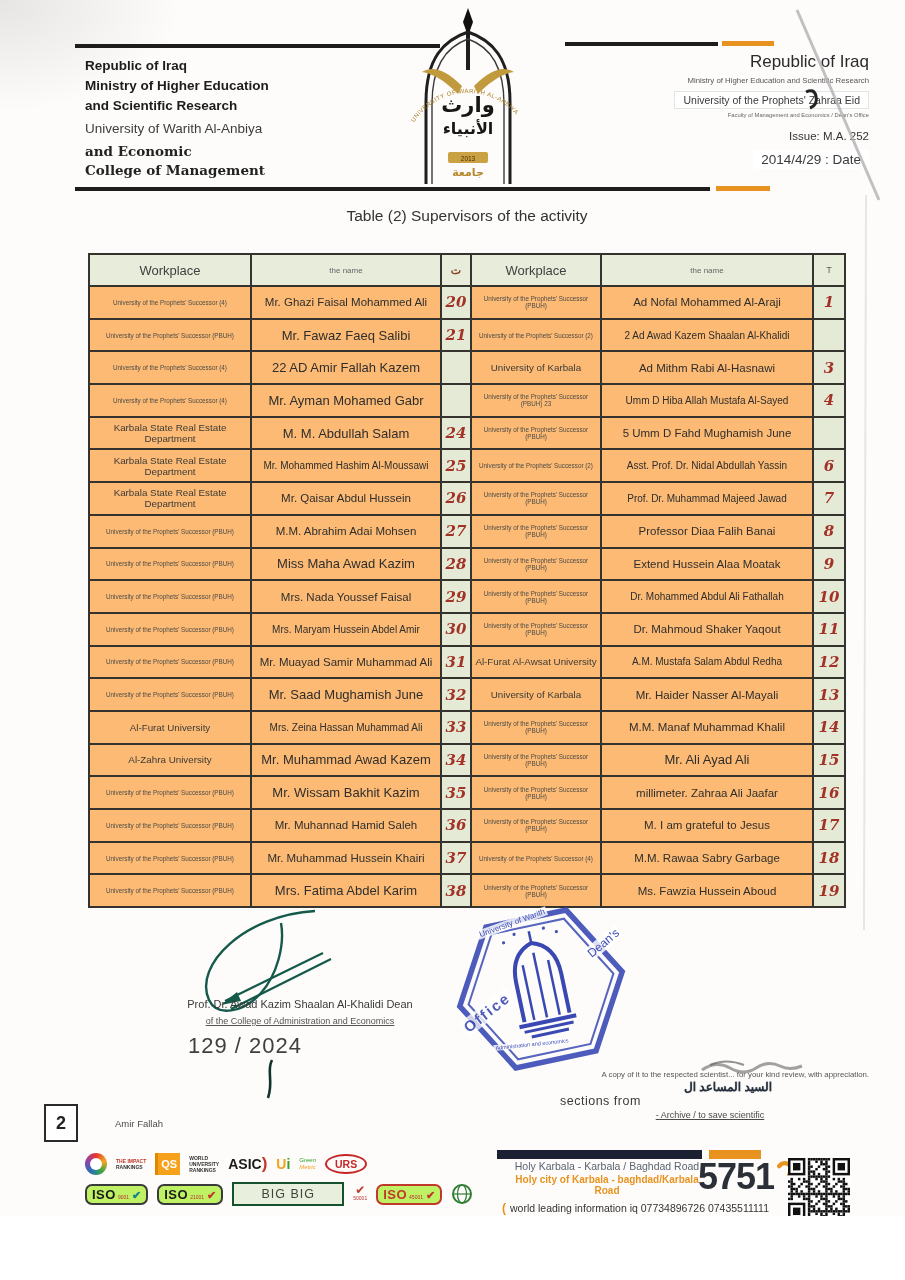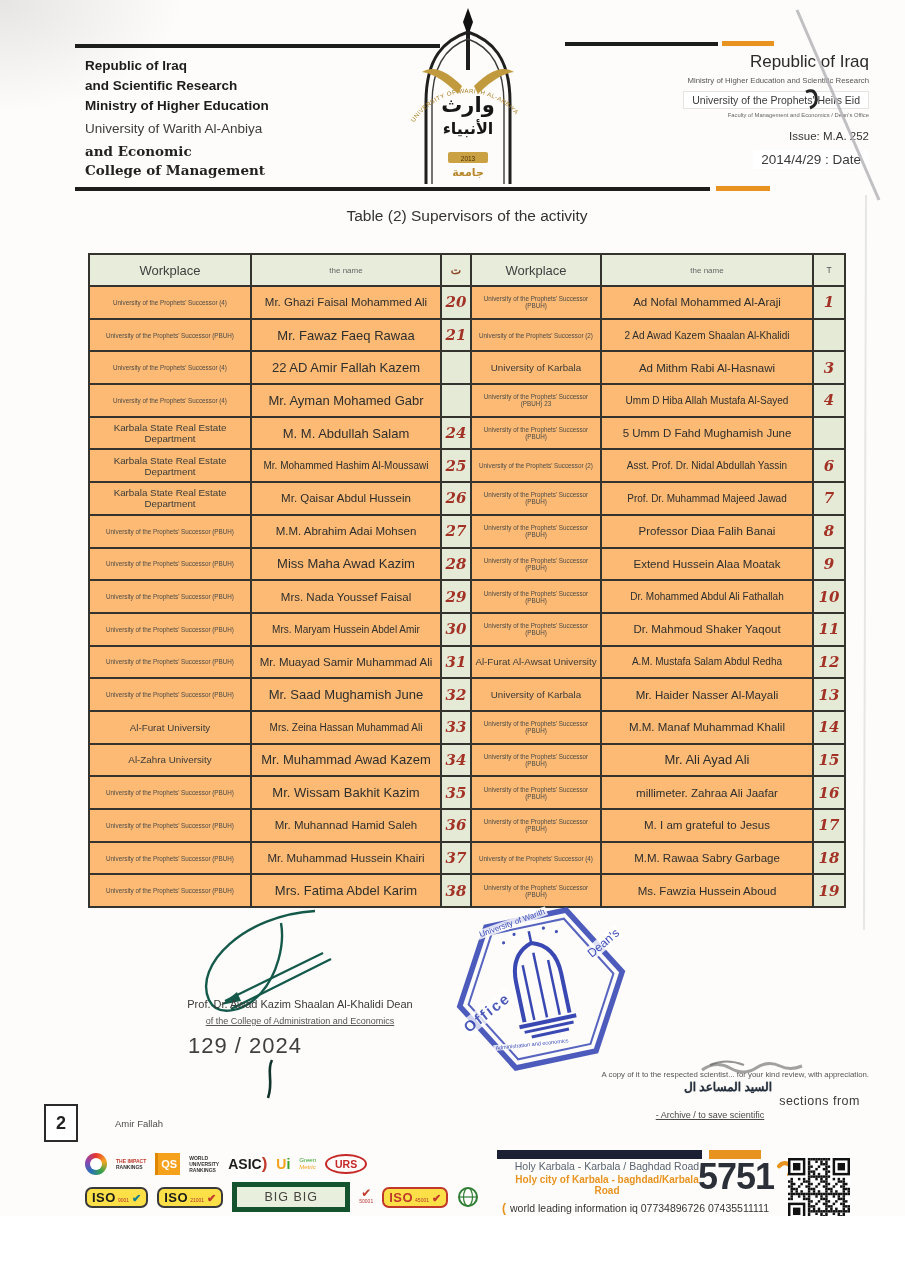--- a/index.html
+++ b/index.html
@@ -67,21 +67,21 @@
   .stamp-word{position:absolute;color:#3a4ab5;background:rgba(255,255,255,.82);padding:0 2px;white-space:nowrap;}
   .st-top{left:38px;top:14px;font-size:8px;transform:rotate(-8deg);}
   .st-office{left:2px;top:92px;font-size:15px;letter-spacing:2px;transform:rotate(-26deg);font-weight:bold;opacity:.9;}
   .st-deans{right:-2px;top:50px;font-size:12px;transform:rotate(-28deg);}
   .st-bottom{left:30px;top:138px;font-size:5.5px;transform:rotate(6deg);}
 
   
   .copy-line{right:80px;top:1070px;font-size:7.8px;color:#555;}
   .arabic-line{left:628px;top:1080px;width:200px;text-align:center;direction:rtl;
                font-weight:bold;font-size:12px;color:#25303f;text-shadow:0 0 1px #7a7a7a;}
-  .sections-line{left:560px;top:1094px;width:300px;text-align:right;font-size:12.5px;color:#3a3a3a;letter-spacing:.5px;}
+  .sections-line{left:560px;top:1094px;width:300px;text-align:left;font-size:12.5px;color:#3a3a3a;letter-spacing:.5px;}
   .archive-line{left:560px;top:1110px;width:300px;text-align:center;font-size:9px;color:#4a4a4a;text-decoration:underline;}
 
   
   .pagenum-box{left:44px;top:1104px;width:30px;height:34px;border:2.5px solid #2a2a2a;
                display:flex;align-items:center;justify-content:center;font-size:18px;font-weight:bold;color:#222;background:#fff;}
   .annot{left:115px;top:1118px;font-size:9.5px;color:#4d4d4d;}
 
   
   .f-bar{background:#1b2132;height:9px;}
   .f-bar-o{background:#e8931f;height:9px;}
@@ -94,27 +94,27 @@
   .tiny-stack .red{color:#c0392b;}
   .qs-sq{width:22px;height:22px;background:#f5a11c;color:#fff;font-weight:bold;font-size:11px;
          display:flex;align-items:center;justify-content:center;border-left:3px solid #e08700;}
   .asic{font-size:14px;font-weight:bold;color:#1b1b1b;}
   .asic .swoosh{color:#c0392b;font-size:17px;font-weight:bold;}
   .ui{font-size:14px;font-weight:bold;}
   .ui .u{color:#f5a11c;} .ui .i{color:#3aa02c;}
   .ui-stack{font-size:6px;line-height:7px;font-style:italic;}
   .ui-stack .g{color:#3aa02c;} .ui-stack .m{color:#f5a11c;}
   .urs{border:2.5px solid #c62828;border-radius:50%;padding:2px 8px;color:#c62828;font-weight:bold;font-size:10.5px;}
-  .iso-badge{border:2px solid #3a3a3a;border-radius:7px;padding:1px 5px;display:flex;align-items:baseline;gap:2px;background:#fde047;}
+  .iso-badge{border:2px solid #3a3a3a;border-radius:7px;padding:1px 5px;display:flex;align-items:baseline;gap:2px;background:#bef264;}
   .iso-badge .iso{font-weight:bold;font-size:13px;color:#1a1a1a;letter-spacing:.5px;}
   .iso-badge .num{font-size:5px;color:#b33;}
   .iso-badge .chk{font-size:11px;font-weight:bold;margin-left:1px;}
   .chk-teal{color:#16808c;} .chk-red{color:#c0392b;}
   .iso-red{border-color:#c0392b;} .iso-red .iso{color:#c0392b;}
-  .big-box{background:#e8efdc;border:5px solid #14532d;width:108px;height:20px;display:flex;
+  .big-box{background:#e8efdc;border:2px solid #14532d;width:108px;height:20px;display:flex;
            align-items:center;justify-content:center;font-size:12.5px;color:#44443f;letter-spacing:1px;}
   .lone-chk{display:flex;flex-direction:column;align-items:center;line-height:8px;}
   .lone-chk .chk{font-size:12px;} .lone-chk .num{font-size:5px;color:#b33;}
 
   .f-right{left:502px;top:1160px;width:210px;text-align:center;}
   .f-addr1{font-size:10.5px;color:#5a6470;margin-bottom:2px;}
   .f-addr2{font-size:10px;font-weight:bold;color:#e8931f;margin-bottom:5px;}
   .f-info{font-size:10.5px;color:#333;width:360px;display:flex;align-items:center;gap:4px;}
   .phone-dot{color:#e8931f;font-weight:bold;font-size:12px;}
   .big-num{left:698px;top:1156px;font-size:36px;font-weight:600;color:#2b3038;letter-spacing:-1px;display:flex;align-items:flex-start;}
@@ -129,22 +129,22 @@
   <div class="abs corner-shade"></div>
 
   <div class="abs rule" style="left:75px;top:44px;width:365px;"></div>
   <div class="abs rule" style="left:565px;top:42px;width:153px;"></div>
   <div class="abs rule-orange" style="left:722px;top:41px;width:52px;"></div>
   <div class="abs rule" style="left:75px;top:187px;width:635px;"></div>
   <div class="abs rule-orange" style="left:716px;top:186px;width:54px;"></div>
 
   <div class="abs hdr-left">
     <div class="b">Republic of Iraq</div>
+    <div class="b">Ministry of Higher Education</div>
     <div class="b">and Scientific Research</div>
-    <div class="b">Ministry of Higher Education</div>
     <div class="r">University of Warith Al-Anbiya</div>
     <div class="serif">and Economic</div>
     <div class="serif">College of Management</div>
   </div>
 
   <div class="abs" style="left:392px;top:6px;width:152px;height:180px;">
     <svg width="152" height="180" viewBox="0 0 152 180">
       <defs>
           <path id="embArc" d="M20 120 A64 64 0 0 1 132 120"></path>
         </defs>
@@ -161,21 +161,21 @@
       <text x="76" y="128" text-anchor="middle" font-family="DejaVu Sans" font-size="16" font-weight="bold" fill="#161616">الأنبياء</text>
       <rect x="56" y="146" width="40" height="11" rx="2" fill="#caa243"></rect>
       <text x="76" y="154.5" text-anchor="middle" font-size="6.5" fill="#4a3008">2013</text>
       <text x="76" y="170" text-anchor="middle" font-family="DejaVu Sans" font-size="11" font-weight="bold" fill="#b8892f">جامعة</text>
     </svg>
   </div>
 
   <div class="abs hdr-right">
     <div class="country">Republic of Iraq</div>
     <div class="ministry">Ministry of Higher Education and Scientific Research</div>
-    <div><span class="uni">University of the Prophets' Heirs Eid</span></div>
+    <div><span class="uni">University of the Prophets' Zahraa Eid</span></div>
     <div class="fac">Faculty of Management and Economics / Dean's Office</div>
     <div class="issue">Issue: M.A. 252</div>
     <div><span class="date">2014/4/29 : Date</span></div>
   </div>
 
   <svg class="abs fold-line">
     <line x1="797" y1="10" x2="879" y2="200" stroke="#b6b6ba" stroke-width="3" opacity="0.85"></line>
     <line x1="866" y1="195" x2="864" y2="930" stroke="#dddddb" stroke-width="2" opacity="0.7"></line>
     <path d="M806 92 q8 -4 10 4 q2 9 -6 12" stroke="#222" stroke-width="3" fill="none"></path>
   </svg>
@@ -195,21 +195,21 @@
         <div class="trow">
           <div class="cell c-wl wp-tiny">University of the Prophets' Successor (4)</div>
           <div class="cell c-nl nm-md">Mr. Ghazi Faisal Mohammed Ali</div>
           <div class="cell c-num">20</div>
           <div class="cell c-wr wp-tiny">University of the Prophets' Successor (PBUH)</div>
           <div class="cell c-nr nm-md">Ad Nofal Mohammed Al-Araji</div>
           <div class="cell c-num c-last">1</div>
         </div>
         <div class="trow">
           <div class="cell c-wl wp-tiny">University of the Prophets' Successor (PBUH)</div>
-          <div class="cell c-nl nm-lg">Mr. Fawaz Faeq Rawaa</div>
+          <div class="cell c-nl nm-lg">Mr. Fawaz Faeq Salibi</div>
           <div class="cell c-num">21</div>
           <div class="cell c-wr wp-tiny">University of the Prophets' Successor (2)</div>
           <div class="cell c-nr nm-sm">2 Ad Awad Kazem Shaalan Al-Khalidi</div>
           <div class="cell c-num c-last"></div>
         </div>
         <div class="trow">
           <div class="cell c-wl wp-tiny">University of the Prophets' Successor (4)</div>
           <div class="cell c-nl nm-lg">22 AD Amir Fallah Kazem</div>
           <div class="cell c-num"></div>
           <div class="cell c-wr wp-reg">University of Karbala</div>

